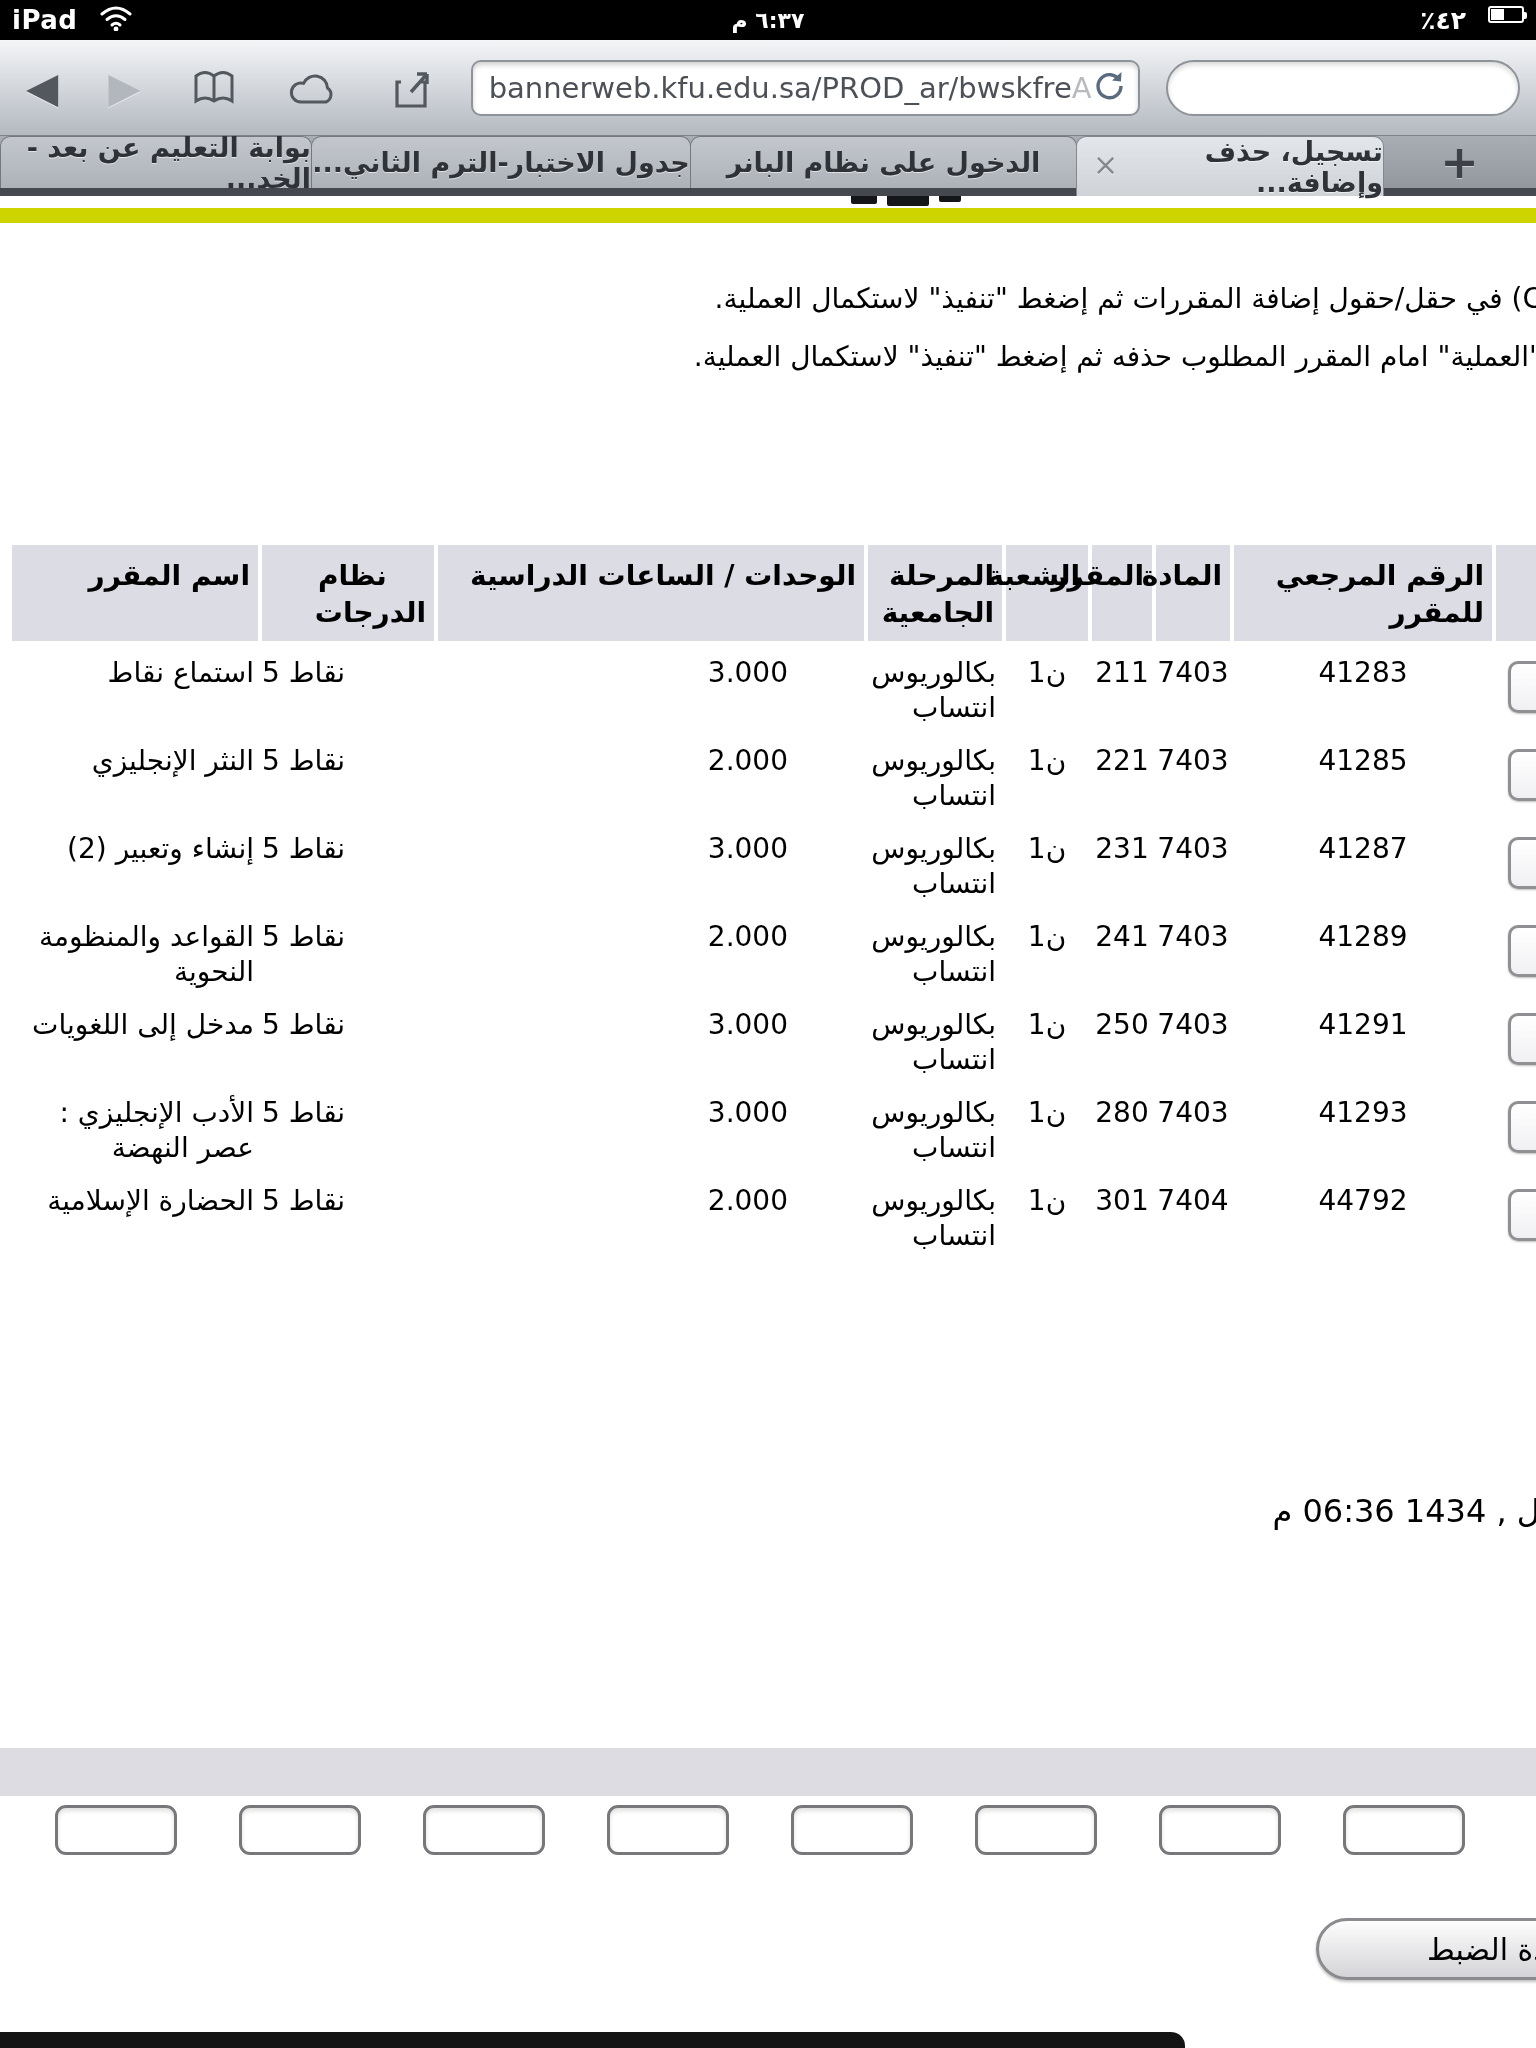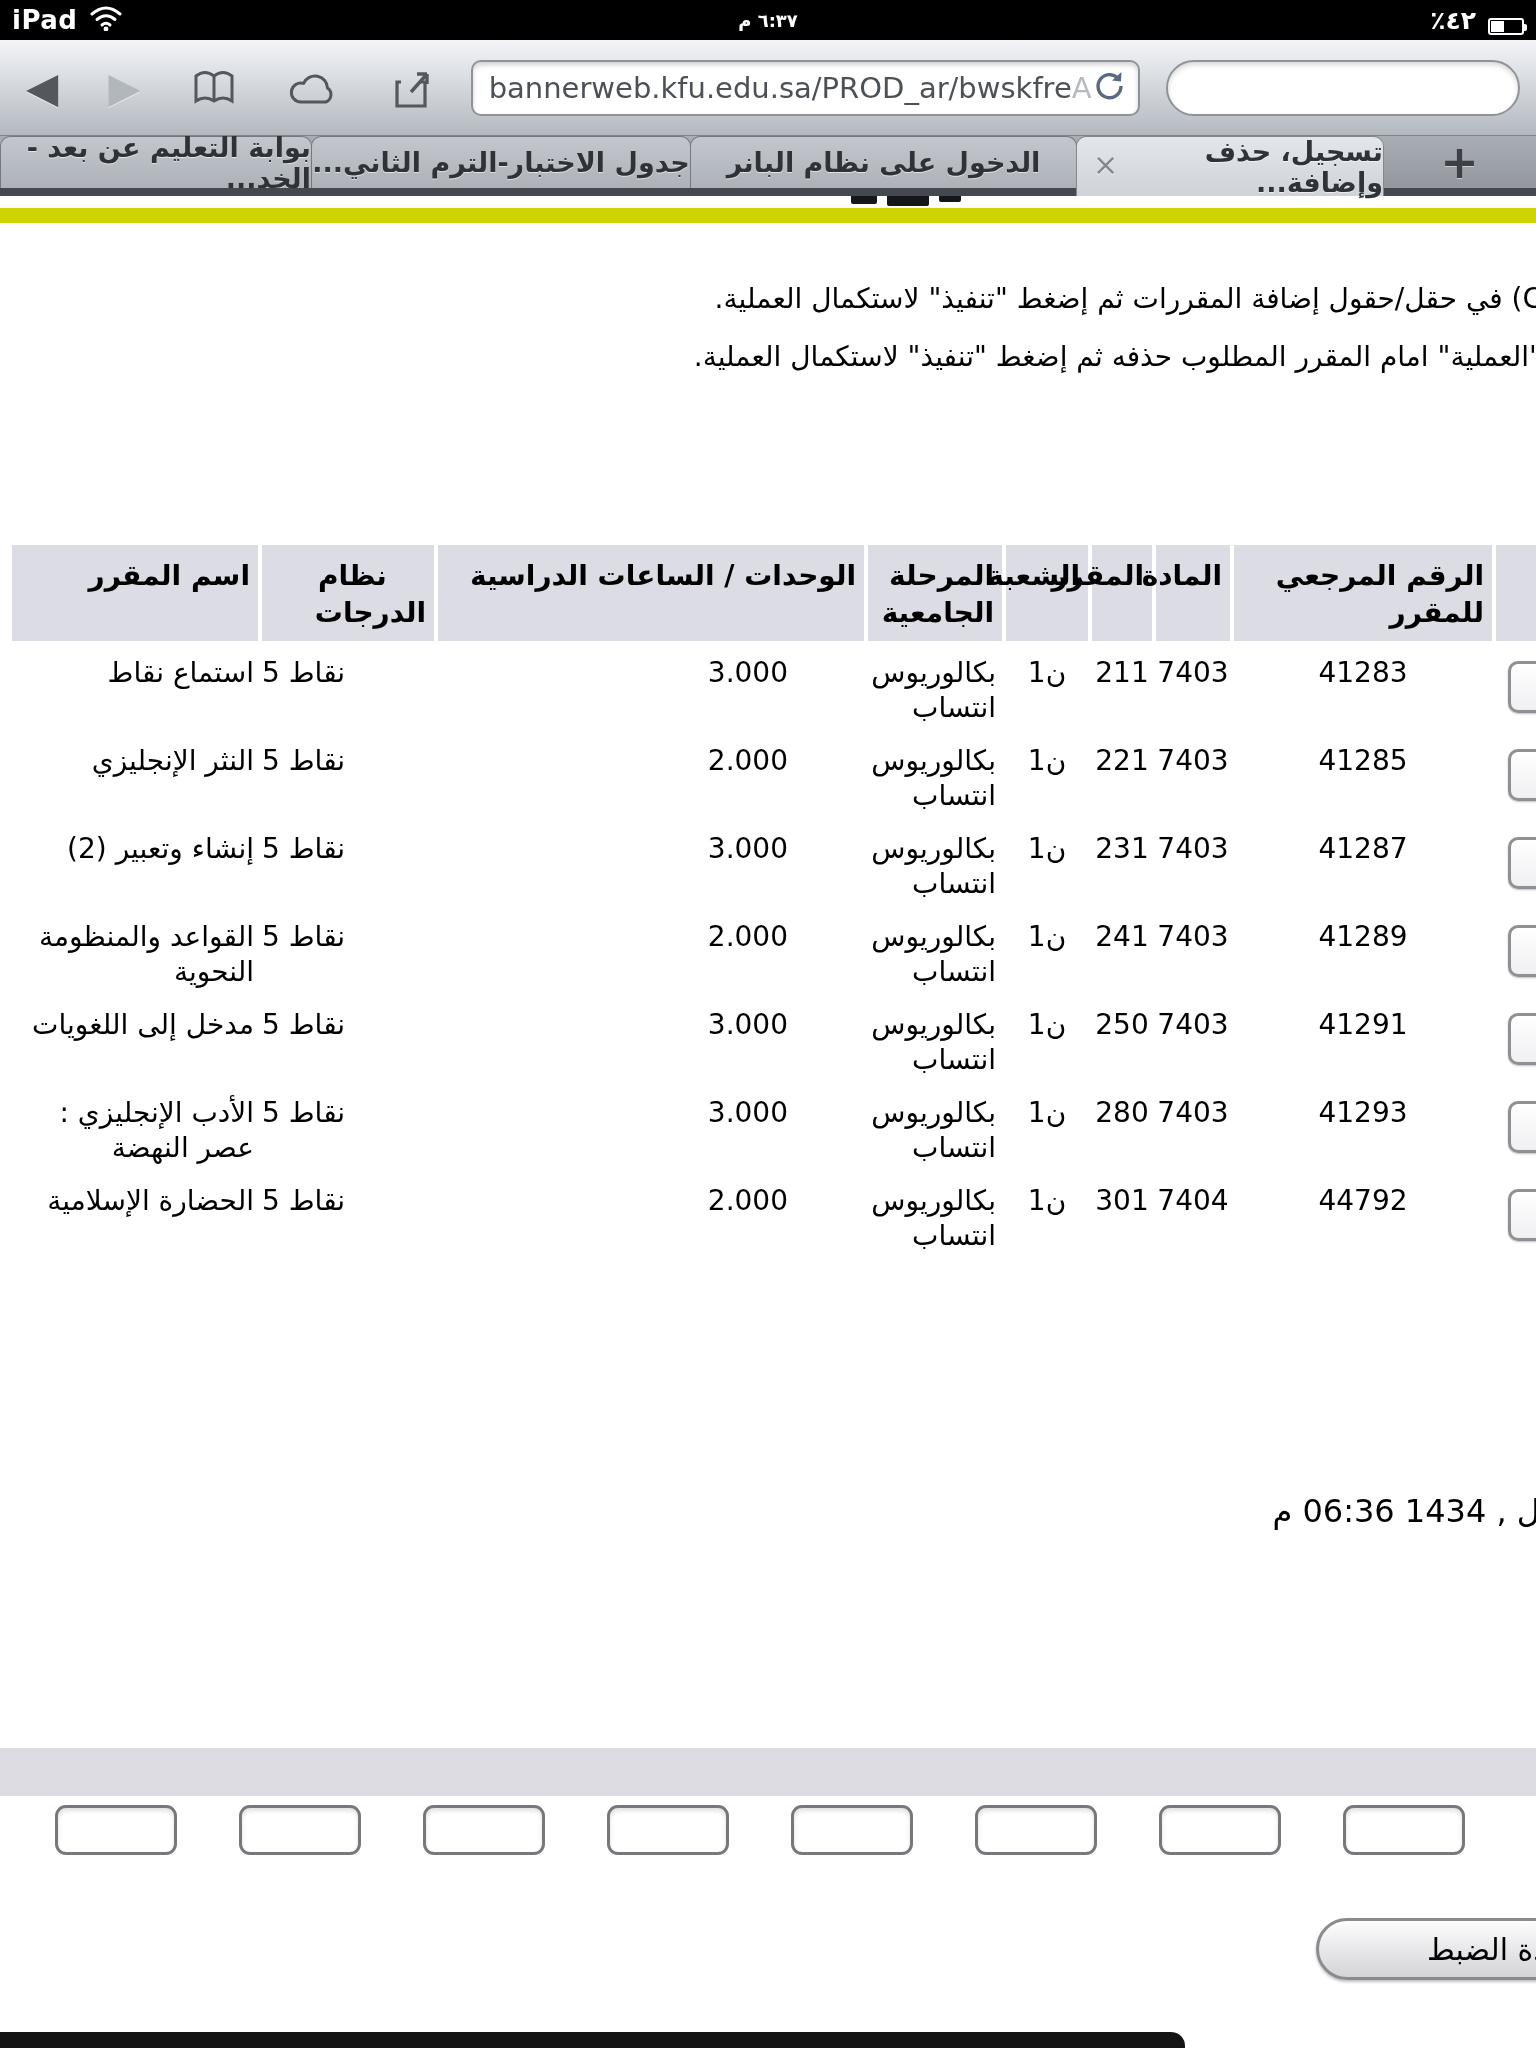--- a/index.html
+++ b/index.html
@@ -3,23 +3,23 @@
 <meta charset="utf-8">
 <style>
   * { margin:0; padding:0; box-sizing:border-box; }
   html,body { width:1536px; height:2048px; }
   body { font-family:"DejaVu Sans", sans-serif; }
   .screen { position:relative; width:1536px; height:2048px; overflow:hidden; background:#fff; }
 
   
   .status-bar { position:absolute; top:0; left:0; right:0; height:40px; background:#000;
     display:flex; align-items:center; justify-content:space-between; padding:0 12px; color:#fff; }
-  .sb-left, .sb-right { display:flex; align-items:flex-end; gap:12px; }
+  .sb-left, .sb-right { display:flex; align-items:flex-start; gap:22px; }
   .sb-device { font-size:26px; font-weight:bold; letter-spacing:.5px; }
-  .sb-time { position:absolute; left:0; right:0; text-align:center; font-size:18px; font-weight:bold; direction:rtl; }
+  .sb-time { position:absolute; left:0; right:0; text-align:center; font-size:22px; font-weight:bold; direction:rtl; }
   .sb-batt-pct { font-size:25px; font-weight:bold; direction:ltr; }
   .battery { position:relative; width:36px; height:17px; border:2px solid #fff; border-radius:3px; }
   .battery .fill { position:absolute; left:1px; top:1px; bottom:1px; width:42%; background:#fff; }
   .battery .nub { position:absolute; right:-5px; top:4px; width:3px; height:7px; background:#fff; border-radius:0 2px 2px 0; }
 
   
   .toolbar { position:absolute; top:40px; left:0; right:0; height:96px;
     background:linear-gradient(#f4f5f7 0%, #d3d7dc 50%, #b4b9c0 100%);
     border-bottom:1px solid #7e838a; display:flex; align-items:center; padding:0 16px 0 26px; }
   .nav-icons { display:flex; align-items:center; gap:50px; }

